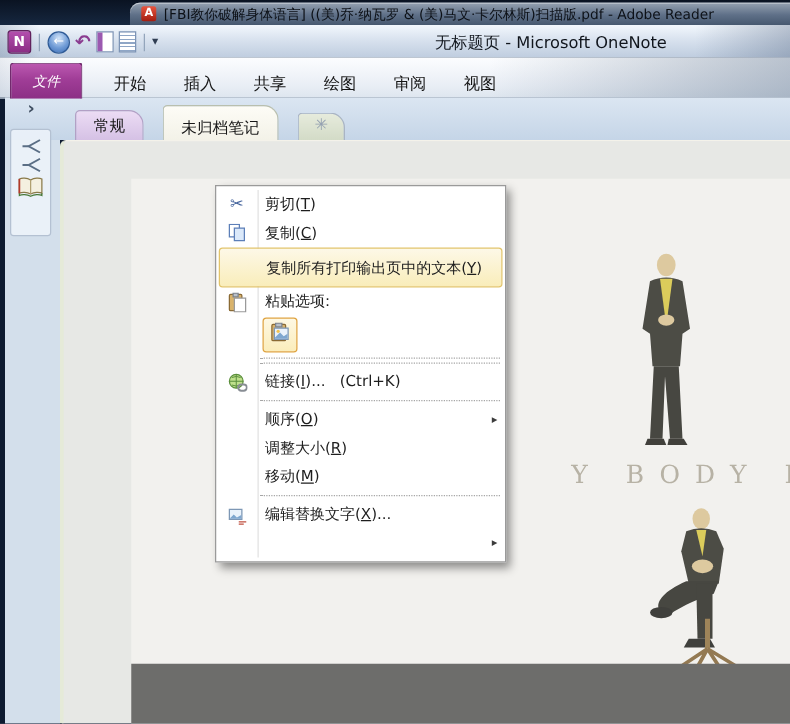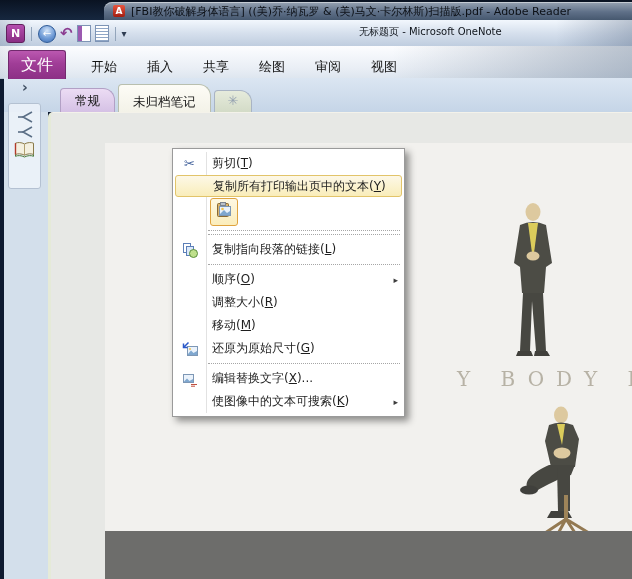--- a/index.html
+++ b/index.html
@@ -24,38 +24,38 @@
     border:1px solid #61215d;color:#fff;font-weight:bold;font-size:11px;display:grid;place-items:center;line-height:1;}
   .qat-sep{width:1px;height:14px;background:#93a5bb;margin:0 2px;}
   .qat-back{width:16px;height:16px;border-radius:50%;border:1px solid #2f5b97;color:#fff;font-size:10px;
     background:radial-gradient(circle at 50% 30%,#d4e5f9,#6f9bd6 55%,#3c6db4);display:grid;place-items:center;line-height:1;}
   .qat-undo{color:#8a3c90;font-size:15px;line-height:1;font-weight:bold;}
   .qat-doc1{width:12px;height:15px;background:#fff;border:1px solid #7d94b5;position:relative;}
   .qat-doc1::before{content:"";position:absolute;left:0;top:0;bottom:0;width:4px;background:#9b59b0;}
   .qat-doc2{width:12px;height:15px;border:1px solid #7d94b5;
     background:repeating-linear-gradient(#fff 0 2px,#8fa6c6 2px 3px);}
   .qat-drop{color:#2f3d52;font-size:10px;line-height:1;}
-  .window-title{position:absolute;left:359px;top:5px;font-size:10px;color:#10151c;white-space:nowrap;z-index:1;}
+  .window-title{position:absolute;left:348px;top:5px;font-size:13px;color:#10151c;white-space:nowrap;z-index:1;}
 
   
   #ribbon-row{position:absolute;left:0;top:46px;right:0;height:32px;
     background:linear-gradient(#fcfdff,#e9eef5 70%,#dee6ef);border-bottom:1px solid #b9c5d4;}
   #ribbon-row::after{content:"";position:absolute;inset:0;pointer-events:none;
     background:linear-gradient(to right,rgba(70,90,120,.10),rgba(70,90,120,0) 4%,rgba(70,90,120,0) 62%,rgba(95,115,140,.42));}
   .file-tab{position:absolute;left:8px;top:4px;width:56px;height:28px;border-radius:3px 3px 0 0;
     background:linear-gradient(#bb58b0,#a03d97 45%,#8c2f85);border:1px solid #712a6d;border-bottom:none;
-    color:#fff;font-size:16px;display:grid;place-items:center;z-index:2;}
+    color:#fff;font-size:11px;display:grid;place-items:center;z-index:2;font-style:italic;}
   #ribbon-tabs{position:absolute;left:76px;top:9px;display:flex;z-index:2;}
   .rtab{padding:3px 15px;font-size:13px;color:#141414;}
 
   
   #section-row{position:absolute;left:4px;top:78px;right:0;height:34px;
     background:linear-gradient(#dbe6f2,#c5d5e7);}
   .nav-chevron{position:absolute;left:18px;top:2px;color:#3f4e61;font-size:14px;font-weight:bold;line-height:1;}
-  #section-tabs{position:absolute;left:56px;top:6px;display:flex;gap:3px;align-items:flex-end;height:28px;}
+  #section-tabs{position:absolute;left:56px;top:6px;display:flex;gap:15px;align-items:flex-end;height:28px;}
   .stab{font-size:12.5px;color:#181818;border:1px solid #a9b4c4;border-bottom:none;
     border-radius:4px 12px 0 0;padding:4px 14px 3px;height:24px;box-sizing:border-box;}
   .stab.general{background:linear-gradient(#ecdcf4,#d5c1e5);border-color:#b2a0c5;}
   .stab.active{background:linear-gradient(#fdfcf6,#f3f2e8);border-color:#b9bfae;height:28px;padding-top:9px;}
   .stab.newtab{background:linear-gradient(#e6ebdc,#d3dbc7);color:#94a1b1;padding:2px 13px 0;height:22px;font-size:13px;}
 
   
   #sidebar{position:absolute;left:4px;top:112px;width:44px;bottom:0;background:#d3dfeb;}
   .nav-panel{position:absolute;left:4px;top:-9px;width:33px;height:86px;border:1px solid #b4c1d2;
     border-radius:3px;background:rgba(240,245,251,.8);display:flex;flex-direction:column;align-items:center;gap:3px;padding-top:7px;box-sizing:border-box;}
@@ -71,21 +71,21 @@
 
   
   #context-menu{position:absolute;left:172px;top:148px;width:233px;background:#fff;
     border:1px solid #9a9a9a;box-shadow:4px 4px 7px rgba(0,0,0,.42);padding:3px 0;box-sizing:border-box;z-index:10;}
   #context-menu::before{content:"";position:absolute;left:33px;top:3px;bottom:3px;width:1px;background:#e2e2e2;}
   .mi{position:relative;display:flex;align-items:center;height:23px;font-size:12px;color:#1e1e1e;padding-right:6px;}
   .mi-icon{width:33px;flex:none;display:grid;place-items:center;}
   .mi-label{padding-left:6px;white-space:pre;}
   .mi-label u{text-decoration:underline;}
   .mi-sub{margin-left:auto;color:#3c3c3c;font-size:9px;}
-  .mi.hl{margin:0 2px;height:22px;border:1px solid #e2c46a;border-radius:3px;
+  .mi.hl{margin:0 2px;height:32px;border:1px solid #e2c46a;border-radius:3px;
     background:linear-gradient(#fdf8e7,#f9edba);box-sizing:border-box;}
   .mi.hl .mi-icon{width:31px;}
   .mi-sep{border-top:1px dotted #a6a6a6;margin:3px 4px 3px 35px;height:0;}
   .swatch-row{display:flex;align-items:center;height:30px;padding-left:37px;}
   .swatch{width:26px;height:26px;border:1px solid #dfa33f;border-radius:3px;
     background:linear-gradient(#fef8e3,#fbedbb);display:grid;place-items:center;}
   .ic-scissors{color:#44639c;font-size:13px;line-height:1;}
 </style>
 </head>
 <body>
@@ -186,83 +186,90 @@
     </div>
   </div>
 
   <div id="context-menu">
       <div class="mi">
         <span class="mi-icon">
           <span class="ic-scissors">✂</span>
         </span>
         <span class="mi-label">剪切(<u>T</u>)</span>
       </div>
+      <div class="mi">
+        <span class="mi-icon">
+          <svg width="15" height="15">
+            <rect x="1.5" y="0.5" width="8" height="10" fill="#fff" stroke="#5c7fb8"></rect>
+            <rect x="5.5" y="3.5" width="8" height="10" fill="#dbe9fa" stroke="#5c7fb8"></rect>
+          </svg>
+        </span>
+        <span class="mi-label">复制(<u>C</u>)</span>
+      </div>
       <div class="mi hl">
         <span class="mi-icon"></span>
         <span class="mi-label">复制所有打印输出页中的文本(<u>Y</u>)</span>
+      </div>
+      <div class="mi">
+        <span class="mi-icon">
+          <svg width="16" height="16">
+            <rect x="1.5" y="1.5" width="10" height="13" rx="1" fill="#d9b36c" stroke="#8a6a34"></rect>
+            <rect x="4.5" y="0.5" width="4" height="3" fill="#b9c0c9" stroke="#7c838d"></rect>
+            <rect x="5.5" y="4.5" width="9" height="11" fill="#fff" stroke="#9a9a9a"></rect>
+          </svg>
+        </span>
+        <span class="mi-label">粘贴选项:</span>
       </div>
       <div class="swatch-row">
         <span class="swatch">
           <span><svg width="16" height="16">
               <rect x="1.5" y="1.5" width="11" height="13" rx="1" fill="#d9b36c" stroke="#8a6a34"></rect>
               <rect x="4.5" y="0.5" width="5" height="3" fill="#b9c0c9" stroke="#7c838d"></rect>
               <rect x="3.5" y="4.5" width="11" height="9" fill="#eaf2fb" stroke="#7d97b5"></rect>
               <path d="M4 12 L8 8 L11 11 L14 9 L14 13 L4 13 Z" fill="#7fa7cf"></path>
               <circle cx="6.5" cy="7" r="1.3" fill="#f2c24e"></circle>
             </svg></span>
         </span>
       </div>
       <div class="mi-sep"></div>
       <div class="mi-sep"></div>
       <div class="mi">
         <span class="mi-icon">
           <svg width="16" height="16">
-            <rect x="1.5" y="1.5" width="7" height="9" fill="#fff" stroke="#5c7fb8"></rect>
-            <rect x="4.5" y="4.5" width="7" height="9" fill="#dbe9fa" stroke="#5c7fb8"></rect>
-            <circle cx="11.5" cy="11.5" r="4" fill="#bfe08c" stroke="#5b8f3c"></circle>
-          </svg>
-        </span>
-        <span class="mi-label">复制指向段落的链接(<u>L</u>)</span>
+            <circle cx="7" cy="7" r="5.5" fill="#bfe08c" stroke="#5b8f3c"></circle>
+            <path d="M1.5 7 h11 M7 1.5 v11 M3.5 4 a8 8 0 0 1 7 0 M3.5 10 a8 8 0 0 0 7 0" stroke="#5b8f3c" fill="none" stroke-width=".8"></path>
+            <rect x="8.5" y="9.5" width="7" height="5" rx="2.5" fill="none" stroke="#888d94" stroke-width="1.6"></rect>
+          </svg>
+        </span>
+        <span class="mi-label">链接(<u>I</u>)...   (Ctrl+K)</span>
       </div>
       <div class="mi-sep"></div>
       <div class="mi">
         <span class="mi-icon"></span>
         <span class="mi-label">顺序(<u>O</u>)</span>
         <span class="mi-sub">▸</span>
       </div>
       <div class="mi">
         <span class="mi-icon"></span>
         <span class="mi-label">调整大小(<u>R</u>)</span>
       </div>
       <div class="mi">
         <span class="mi-icon"></span>
         <span class="mi-label">移动(<u>M</u>)</span>
-      </div>
-      <div class="mi">
-        <span class="mi-icon">
-          <svg width="16" height="16">
-            <rect x="5.5" y="5.5" width="10" height="9" fill="#eaf2fb" stroke="#7d97b5"></rect>
-            <path d="M6 13 L9 9.5 L11.5 12 L15 10 V14 H6 Z" fill="#7fa7cf"></path>
-            <circle cx="8" cy="8" r="1" fill="#f2c24e"></circle>
-            <path d="M6.5 1.5 L1.5 6.5 M1.5 2.5 V6.5 H5.5" stroke="#2b59c9" stroke-width="1.5" fill="none"></path>
-          </svg>
-        </span>
-        <span class="mi-label">还原为原始尺寸(<u>G</u>)</span>
       </div>
       <div class="mi-sep"></div>
       <div class="mi">
         <span class="mi-icon">
           <svg width="16" height="16">
             <rect x="1.5" y="3.5" width="10" height="8" fill="#eaf2fb" stroke="#7d97b5"></rect>
             <path d="M2 10.5 L5 7.5 L7.5 10 L11 8 V11 H2 Z" fill="#7fa7cf"></path>
             <path d="M9 13.5 h6 M9 15.2 h4" stroke="#c05040" stroke-width="1"></path>
           </svg>
         </span>
         <span class="mi-label">编辑替换文字(<u>X</u>)...</span>
       </div>
       <div class="mi">
         <span class="mi-icon"></span>
-        <span class="mi-label">使图像中的文本可搜索(<u>K</u>)</span>
         <span class="mi-sub">▸</span>
       </div>
     </div>
 
 </div>
 
 </body></html>

